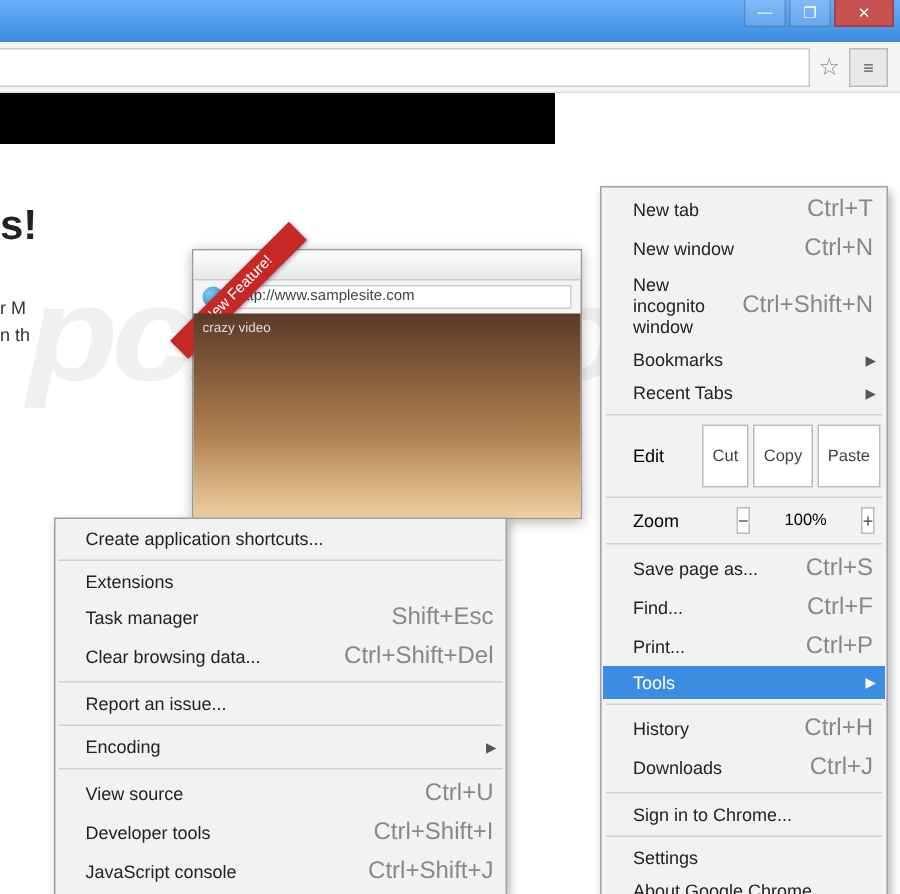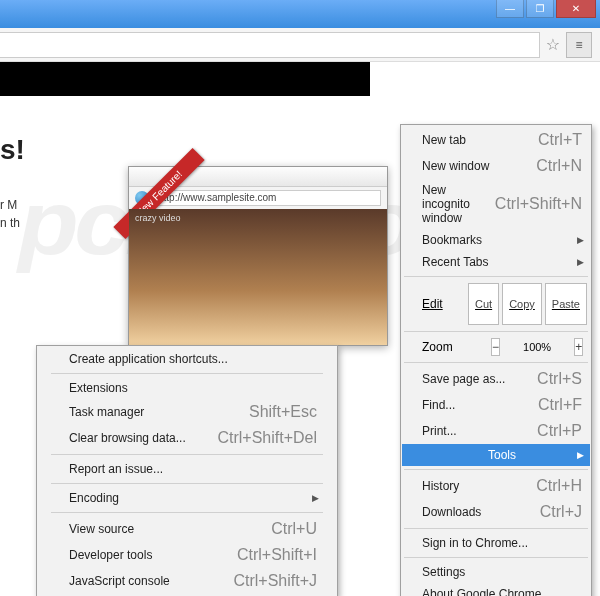--- a/index.html
+++ b/index.html
@@ -30,36 +30,36 @@
 .prev-url { flex: 1; height: 16px; border: 1px solid #ccc; background: #fff; font-size: 10px; padding: 1px 4px; color: #444; }
 .prev-body { height: calc(100% - 42px); background: linear-gradient(180deg,#5a3a2a 0%, #b08050 60%, #f0d0a0 100%); position: relative; }
 .prev-label { position: absolute; top: 4px; left: 6px; color: #ddd; font-size: 9px; }
 .ribbon { position: absolute; top: 18px; left: -26px; background: #c62828; color: #fff; font-size: 10px; padding: 3px 26px; transform: rotate(-45deg); box-shadow: 0 1px 3px rgba(0,0,0,0.4); }
 
 
 .menu { position: absolute; top: 62px; right: 8px; width: 192px; background: #f2f2f2; border: 1px solid #a0a0a0; box-shadow: 2px 3px 6px rgba(0,0,0,0.3); padding: 2px 1px; }
 .mi { display: flex; align-items: center; justify-content: space-between; padding: 4px 8px 4px 20px; color: #222; cursor: default; position: relative; }
 .mi .sc { color: #888; font-size: 16px; }
 .mi .arrow { color: #555; font-size: 9px; position: absolute; right: 6px; }
-.mi.hl { background: #3a8de0; color: #fff; justify-content: center; }
+.mi.hl { background: #3a8de0; color: #fff; }
 .mi.hl .arrow { color: #fff; }
 .sep { height: 1px; background: #d0d0d0; margin: 3px 2px; }
 
 .zoom-row { display: flex; align-items: center; padding: 3px 6px 3px 20px; gap: 23px; }
 .zoom-row .lbl { flex: 0 0 46px; }
 .zbtn { width: 18px; height: 18px; border: 1px solid #bbb; background: #fff; display: flex; align-items: center; justify-content: center; font-size: 12px; color: #444; }
 .zval { font-size: 11px; width: 34px; text-align: center; }
 .fs { width: 22px; height: 18px; border: 1px solid #bbb; background: #fff; display: flex; align-items: center; justify-content: center; font-size: 9px; letter-spacing: -1px; color: #666; }
 
-.edit-row { display: flex; align-items: center; padding: 3px 3px 3px 20px; gap: 3px; text-decoration: underline; }
+.edit-row { display: flex; align-items: center; padding: 3px 3px 3px 20px; gap: 3px; }
 .edit-row .lbl { flex: 1; }
 .ebtn { padding: 14px 6px; border: 1px solid #bbb; background: #fff; font-size: 11px; color: #444; }
 
 
-.submenu { position: absolute; top: 283px; left: 36px; width: 302px; background: #f2f2f2; border: 1px solid #a0a0a0; box-shadow: 2px 3px 6px rgba(0,0,0,0.3); padding: 2px 12px; }
+.submenu { position: absolute; top: 283px; left: 36px; width: 302px; background: #f2f2f2; border: 1px solid #a0a0a0; box-shadow: 2px 3px 6px rgba(0,0,0,0.3); padding: 2px 0; }
 
 
 .wm { position: absolute; top: 110px; left: 40px; font-size: 90px; font-weight: bold; font-style: italic; color: rgba(200,200,200,0.28); letter-spacing: -4px; pointer-events: none; white-space: nowrap; transform: scaleX(1.1); }
 </style>
 </head>
 <body>
 
 <div class="titlebar">
   <div class="winbtn">—</div>
   <div class="winbtn">❐</div>

